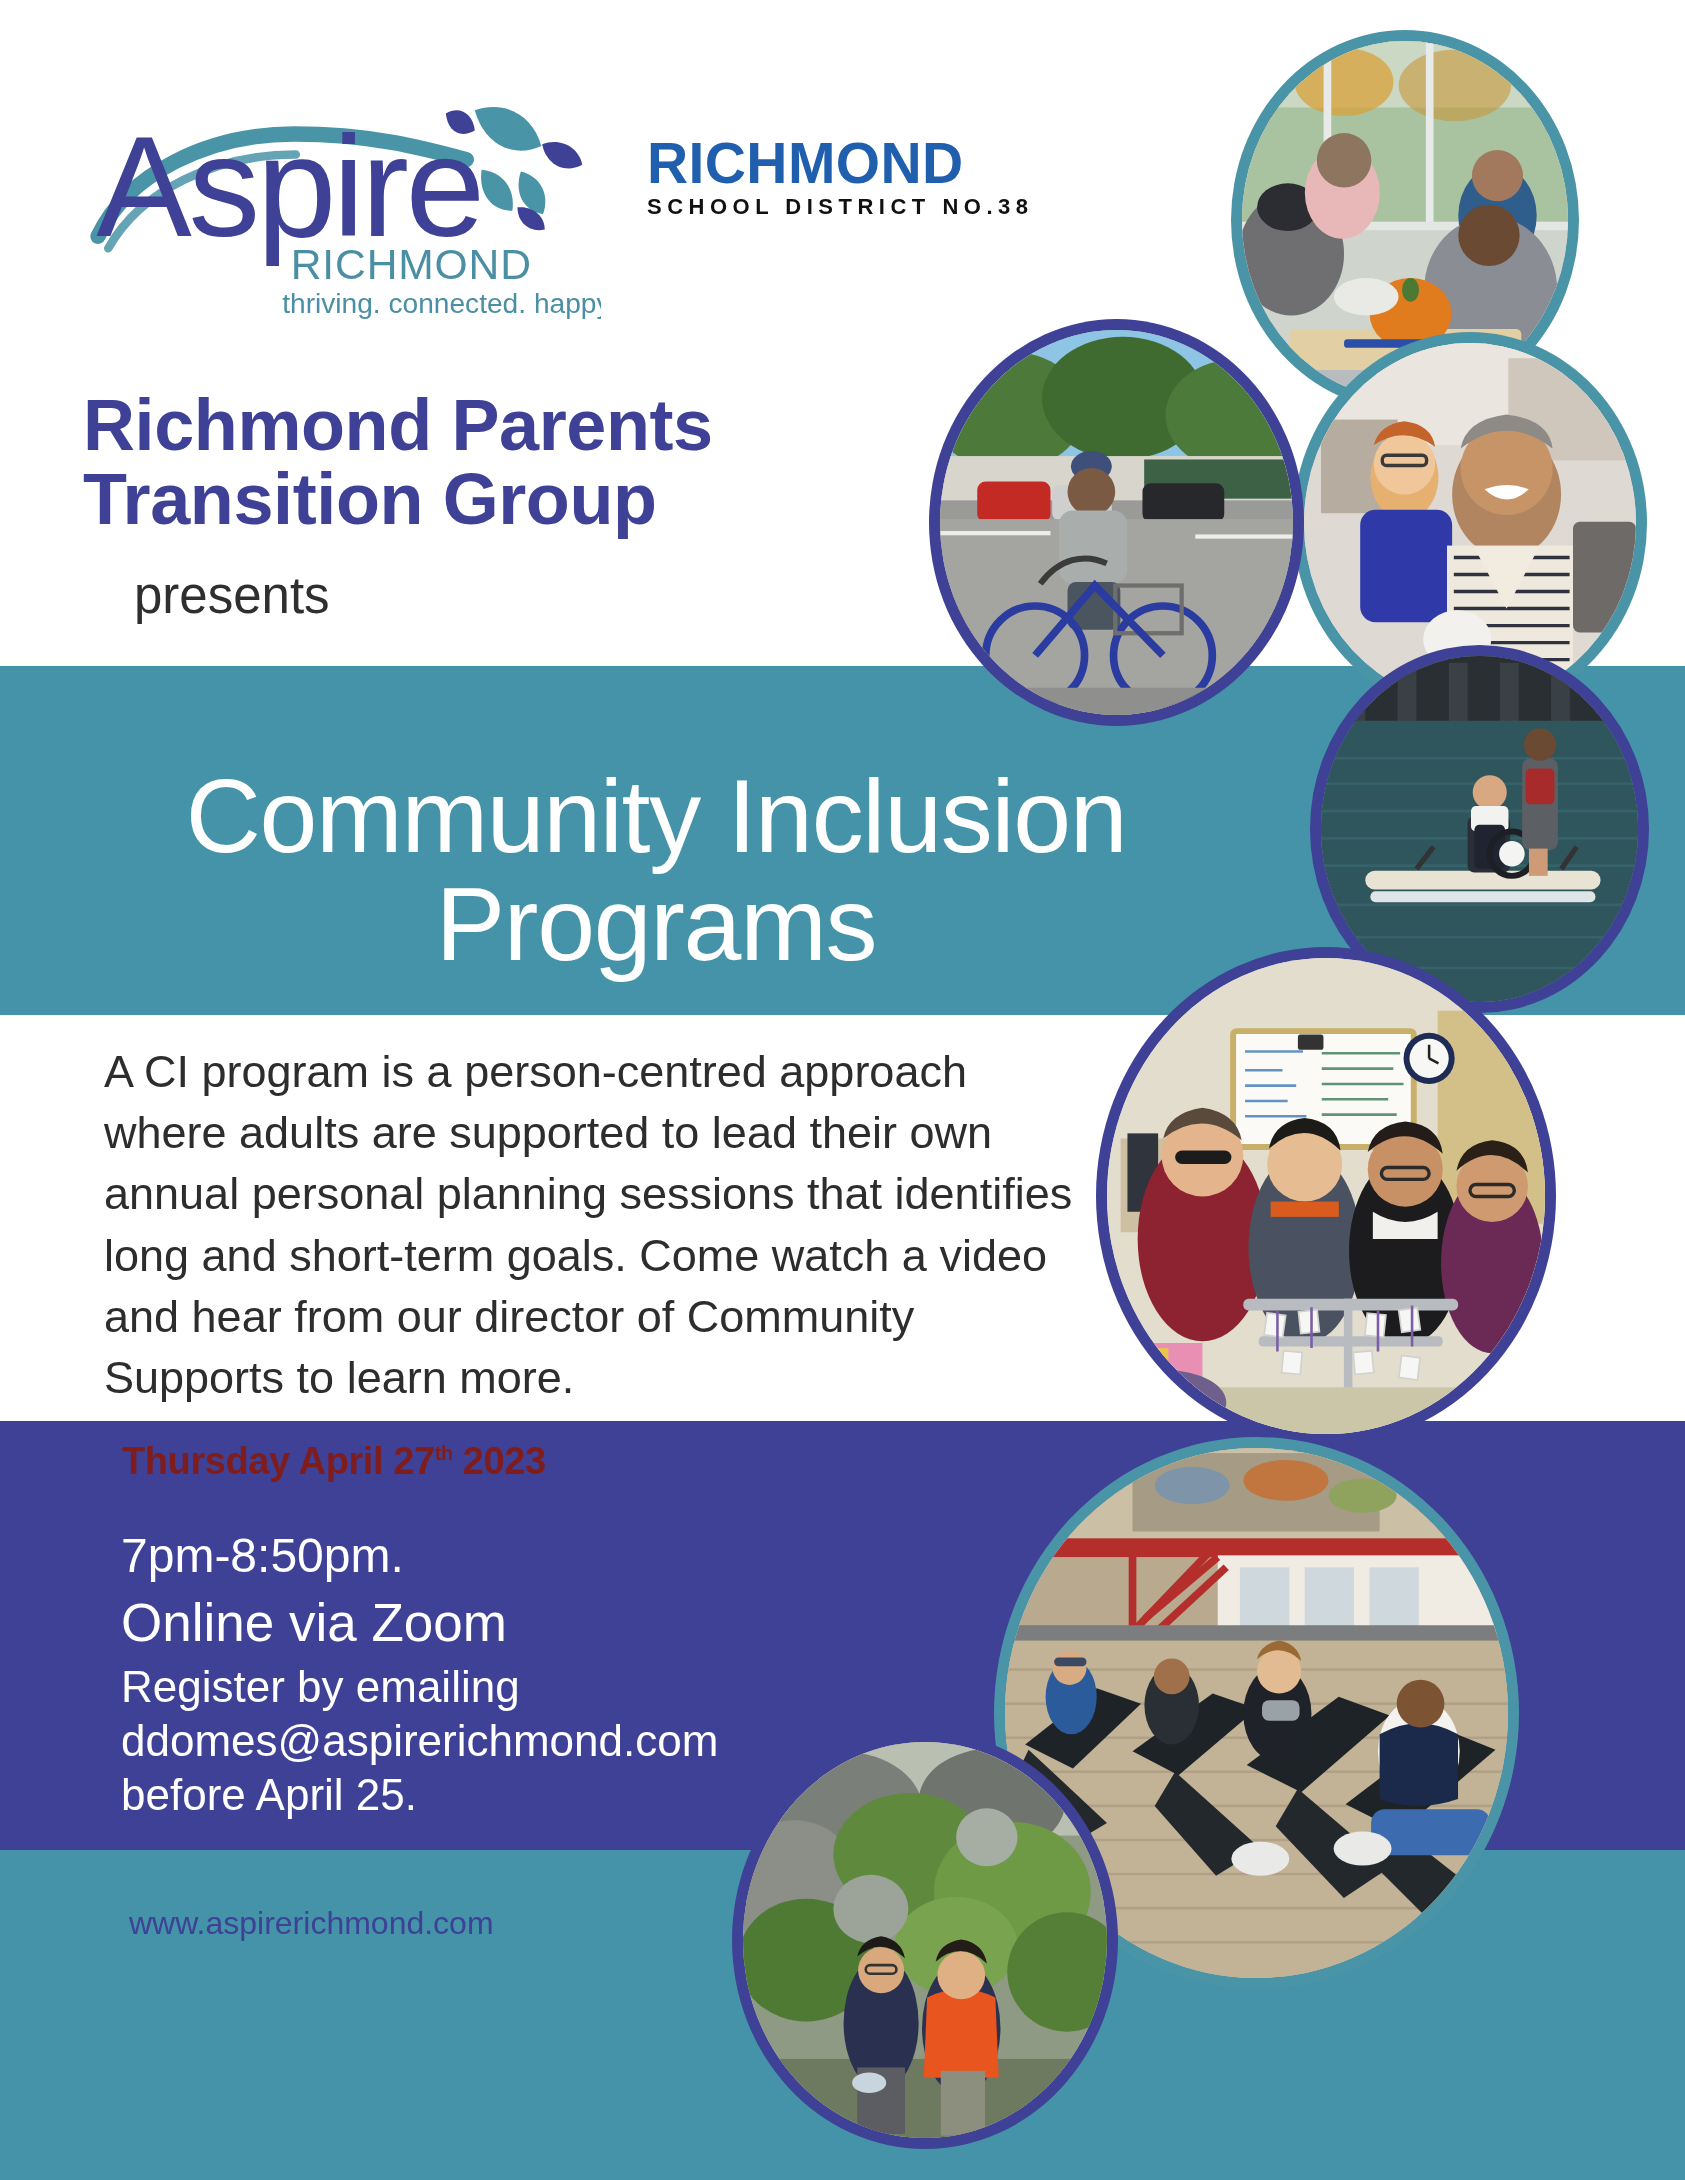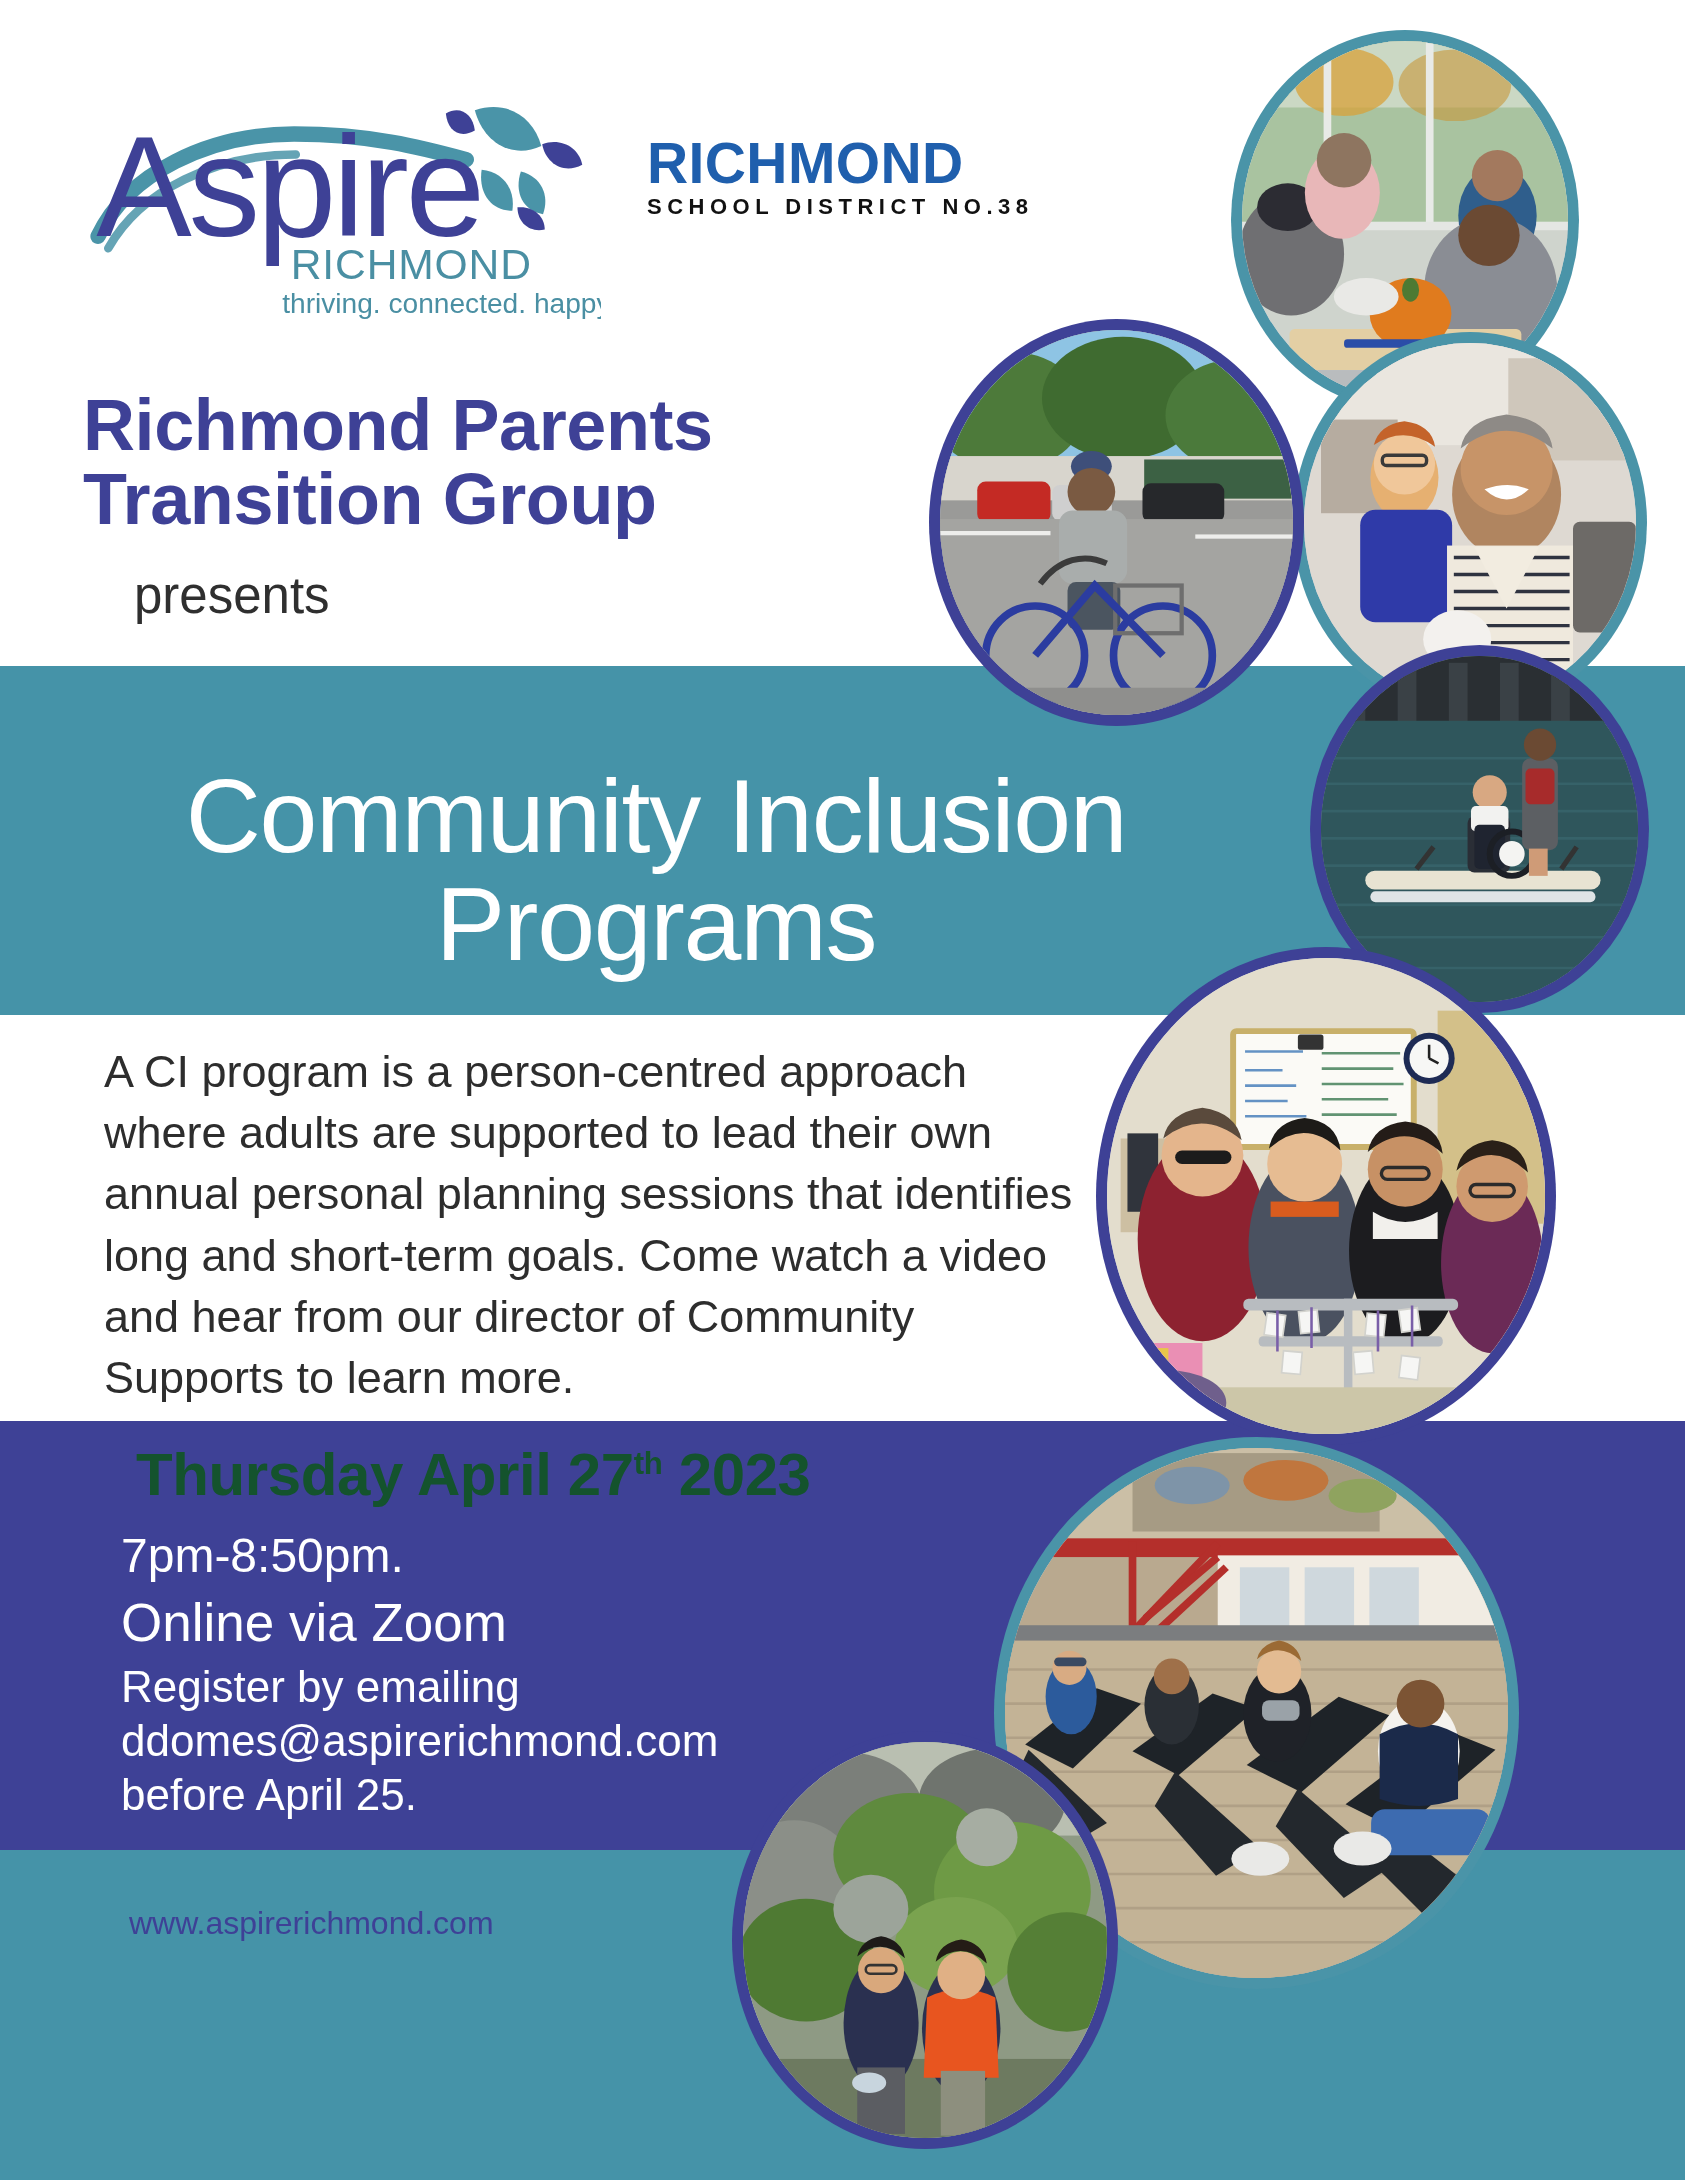--- a/index.html
+++ b/index.html
@@ -121,26 +121,26 @@
     width: 971px;
     z-index: 6;
     font-size: 45px;
     line-height: 1.36;
     color: #2d2d2d;
   }
 
   
   .event-date {
     position: absolute;
-    left: 136px;
+    left: 122px;
     top: 1440px;
     z-index: 6;
-    font-size: 60px;
+    font-size: 38px;
     font-weight: bold;
-    color: #14532d;
+    color: #7f1d1d;
     letter-spacing: -0.4px;
     white-space: nowrap;
   }
   .event-date sup { font-size: 0.52em; vertical-align: super; }
 
   .event-lines {
     position: absolute;
     left: 121px;
     top: 1529px;
     z-index: 6;

